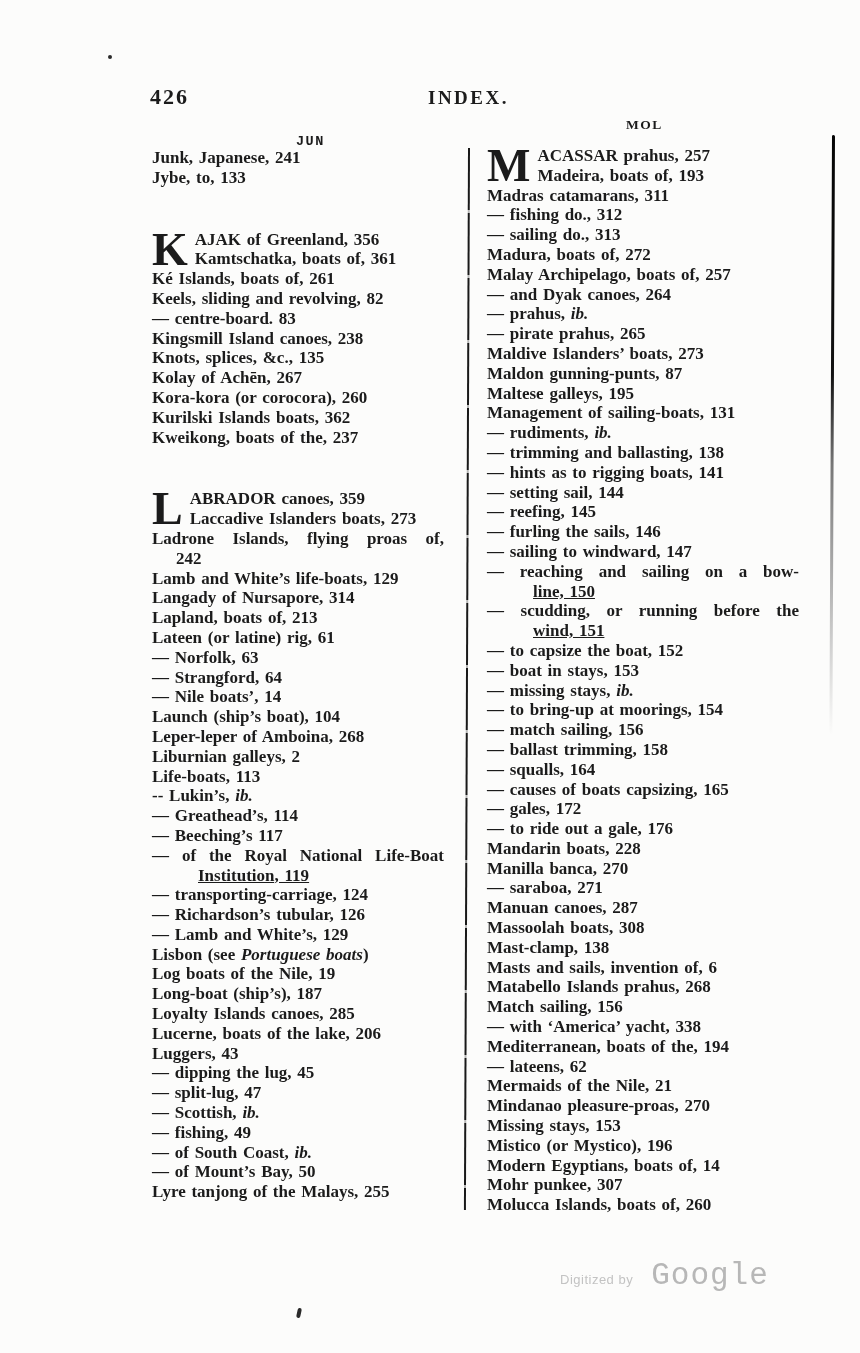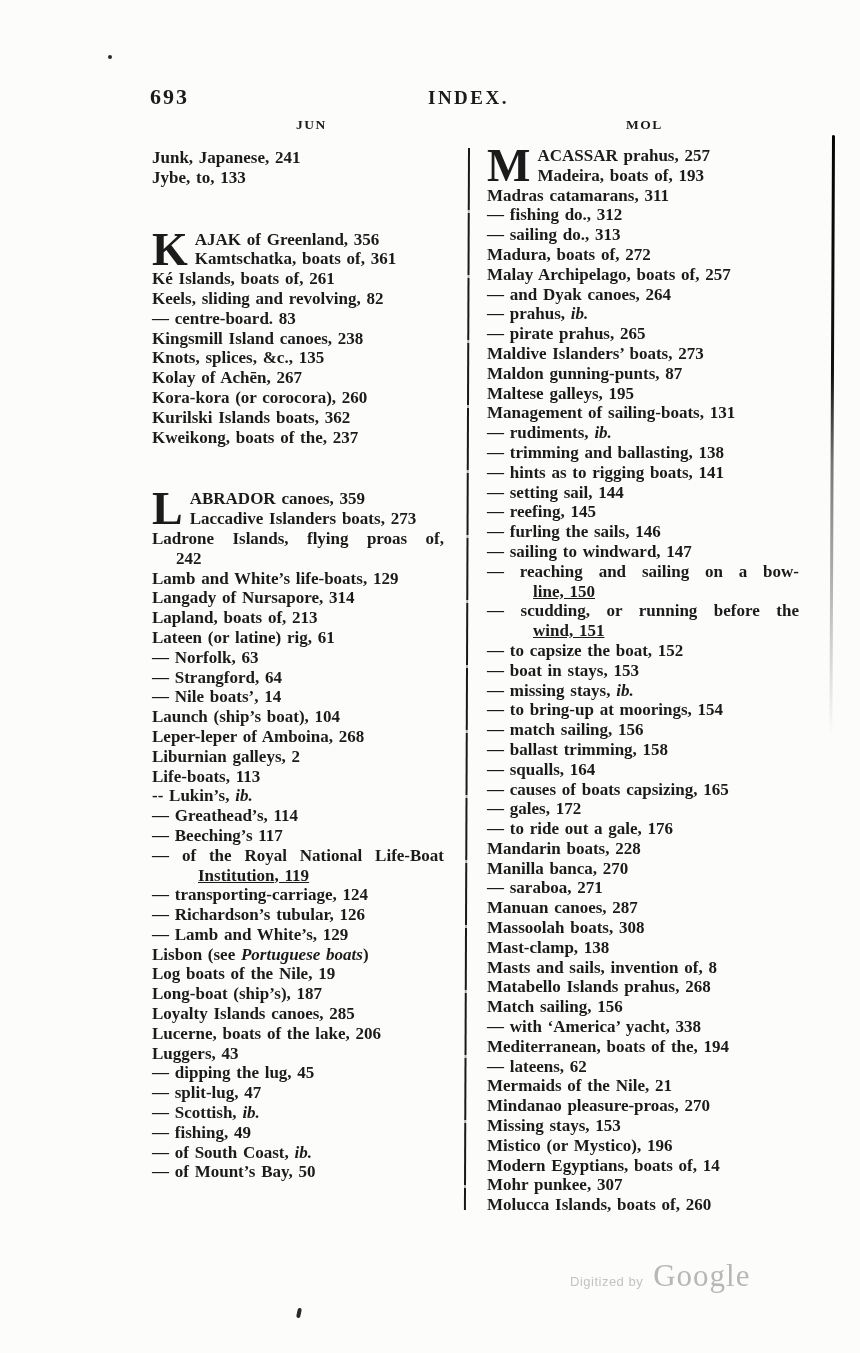--- a/index.html
+++ b/index.html
@@ -7,21 +7,21 @@
     width:860px;height:1353px;position:relative;overflow:hidden;
     background:#fbfbfa;
     font-family:"Liberation Serif","DejaVu Serif",serif;
     color:#1b1b1b;
   }
   .page{position:absolute;inset:0;background:#fcfcfb;}
 
   .pageno{position:absolute;left:150px;top:84px;font-size:22px;font-weight:700;letter-spacing:2px;}
   .ptitle{position:absolute;left:428px;top:87px;font-size:19px;font-weight:700;letter-spacing:2.5px;text-align:right;}
   .colhead{position:absolute;font-size:13.5px;font-weight:700;letter-spacing:1.5px;}
-  .colhead.jun{left:296px;top:117px;}
+  .colhead.jun{left:296px;top:134px;font-family:Liberation Mono, monospace;}
   .colhead.mol{left:626px;top:117px;}
 
   .col{position:absolute;font-size:17px;font-weight:700;line-height:19.8px;word-spacing:1.5px;}
   .col.left{left:152px;top:148px;width:292px;}
   .col.right{left:487px;top:146px;width:312px;}
 
   .block{overflow:visible;}
   .block.gap{margin-top:42px;}
   .line{min-height:19.8px;white-space:nowrap;}
   .ind1{padding-left:24px;}
@@ -37,35 +37,35 @@
     position:absolute;left:468px;top:148px;width:2.4px;height:1062px;
     background:repeating-linear-gradient(180deg,#191919 0 62px,rgba(25,25,25,.3) 62px 65px);
     transform:rotate(0.22deg);transform-origin:top center;
   }
   .edge-rule{
     position:absolute;left:832px;top:135px;width:3px;height:600px;border-radius:2px;
     background:linear-gradient(180deg,#050505 0%,#121212 40%,#777 55%,#aaa 72%,rgba(190,190,190,0) 100%);
     transform:rotate(0.25deg);transform-origin:top center;
   }
 
-  .watermark{position:absolute;left:560px;top:1258px;display:flex;align-items:baseline;gap:10px;margin-left:10px;}
+  .watermark{position:absolute;left:560px;top:1258px;display:flex;align-items:baseline;gap:18px;}
   .wm-prefix{font-family:"Liberation Sans","DejaVu Sans",sans-serif;font-size:13px;color:#c3c3c3;letter-spacing:.5px;}
-  .wm-brand{font-family:Liberation Serif, serif;font-size:31px;color:#b7b7b7;letter-spacing:1px;}
+  .wm-brand{font-family:Liberation Mono, monospace;font-size:31px;color:#b7b7b7;letter-spacing:1px;}
 
   .mark{position:absolute;background:#2a2a2a;}
   .mark.m1{left:108px;top:55px;width:4px;height:4px;border-radius:50%;}
   .mark.m2{left:297px;top:1308px;width:4px;height:10px;border-radius:2px;transform:rotate(12deg);}
 </style>
 </head>
 <body>
 
 <div class="page">
   <div class="mark m1"></div>
 
-  <div class="pageno">693</div>
+  <div class="pageno">426</div>
   <div class="ptitle">INDEX.</div>
 
   <div class="colhead jun">JUN</div>
   <div class="colhead mol">MOL</div>
 
   <div class="divider"></div>
   <div class="edge-rule"></div>
 
   <div id="col-left" class="col left">
       <div class="block">
@@ -116,20 +116,21 @@
         <div class="line">Long-boat (ship’s), 187</div>
         <div class="line">Loyalty Islands canoes, 285</div>
         <div class="line">Lucerne, boats of the lake, 206</div>
         <div class="line">Luggers, 43</div>
         <div class="line">— dipping the lug, 45</div>
         <div class="line">— split-lug, 47</div>
         <div class="line">— Scottish, <i>ib.</i></div>
         <div class="line">— fishing, 49</div>
         <div class="line">— of South Coast, <i>ib.</i></div>
         <div class="line">— of Mount’s Bay, 50</div>
+        <div class="line">Lyre tanjong of the Malays, 255</div>
       </div>
     </div>
   <div id="col-right" class="col right">
       <div class="block">
         <span class="dropcap">M</span>
         <div class="line">ACASSAR prahus, 257</div>
         <div class="line">Madeira, boats of, 193</div>
         <div class="line">Madras catamarans, 311</div>
         <div class="line">— fishing do., 312</div>
         <div class="line">— sailing do., 313</div>
@@ -162,21 +163,21 @@
         <div class="line">— squalls, 164</div>
         <div class="line">— causes of boats capsizing, 165</div>
         <div class="line">— gales, 172</div>
         <div class="line">— to ride out a gale, 176</div>
         <div class="line">Mandarin boats, 228</div>
         <div class="line">Manilla banca, 270</div>
         <div class="line">— saraboa, 271</div>
         <div class="line">Manuan canoes, 287</div>
         <div class="line">Massoolah boats, 308</div>
         <div class="line">Mast-clamp, 138</div>
-        <div class="line">Masts and sails, invention of, 8</div>
+        <div class="line">Masts and sails, invention of, 6</div>
         <div class="line">Matabello Islands prahus, 268</div>
         <div class="line">Match sailing, 156</div>
         <div class="line">— with ‘America’ yacht, 338</div>
         <div class="line">Mediterranean, boats of the, 194</div>
         <div class="line">— lateens, 62</div>
         <div class="line">Mermaids of the Nile, 21</div>
         <div class="line">Mindanao pleasure-proas, 270</div>
         <div class="line">Missing stays, 153</div>
         <div class="line">Mistico (or Mystico), 196</div>
         <div class="line">Modern Egyptians, boats of, 14</div>

